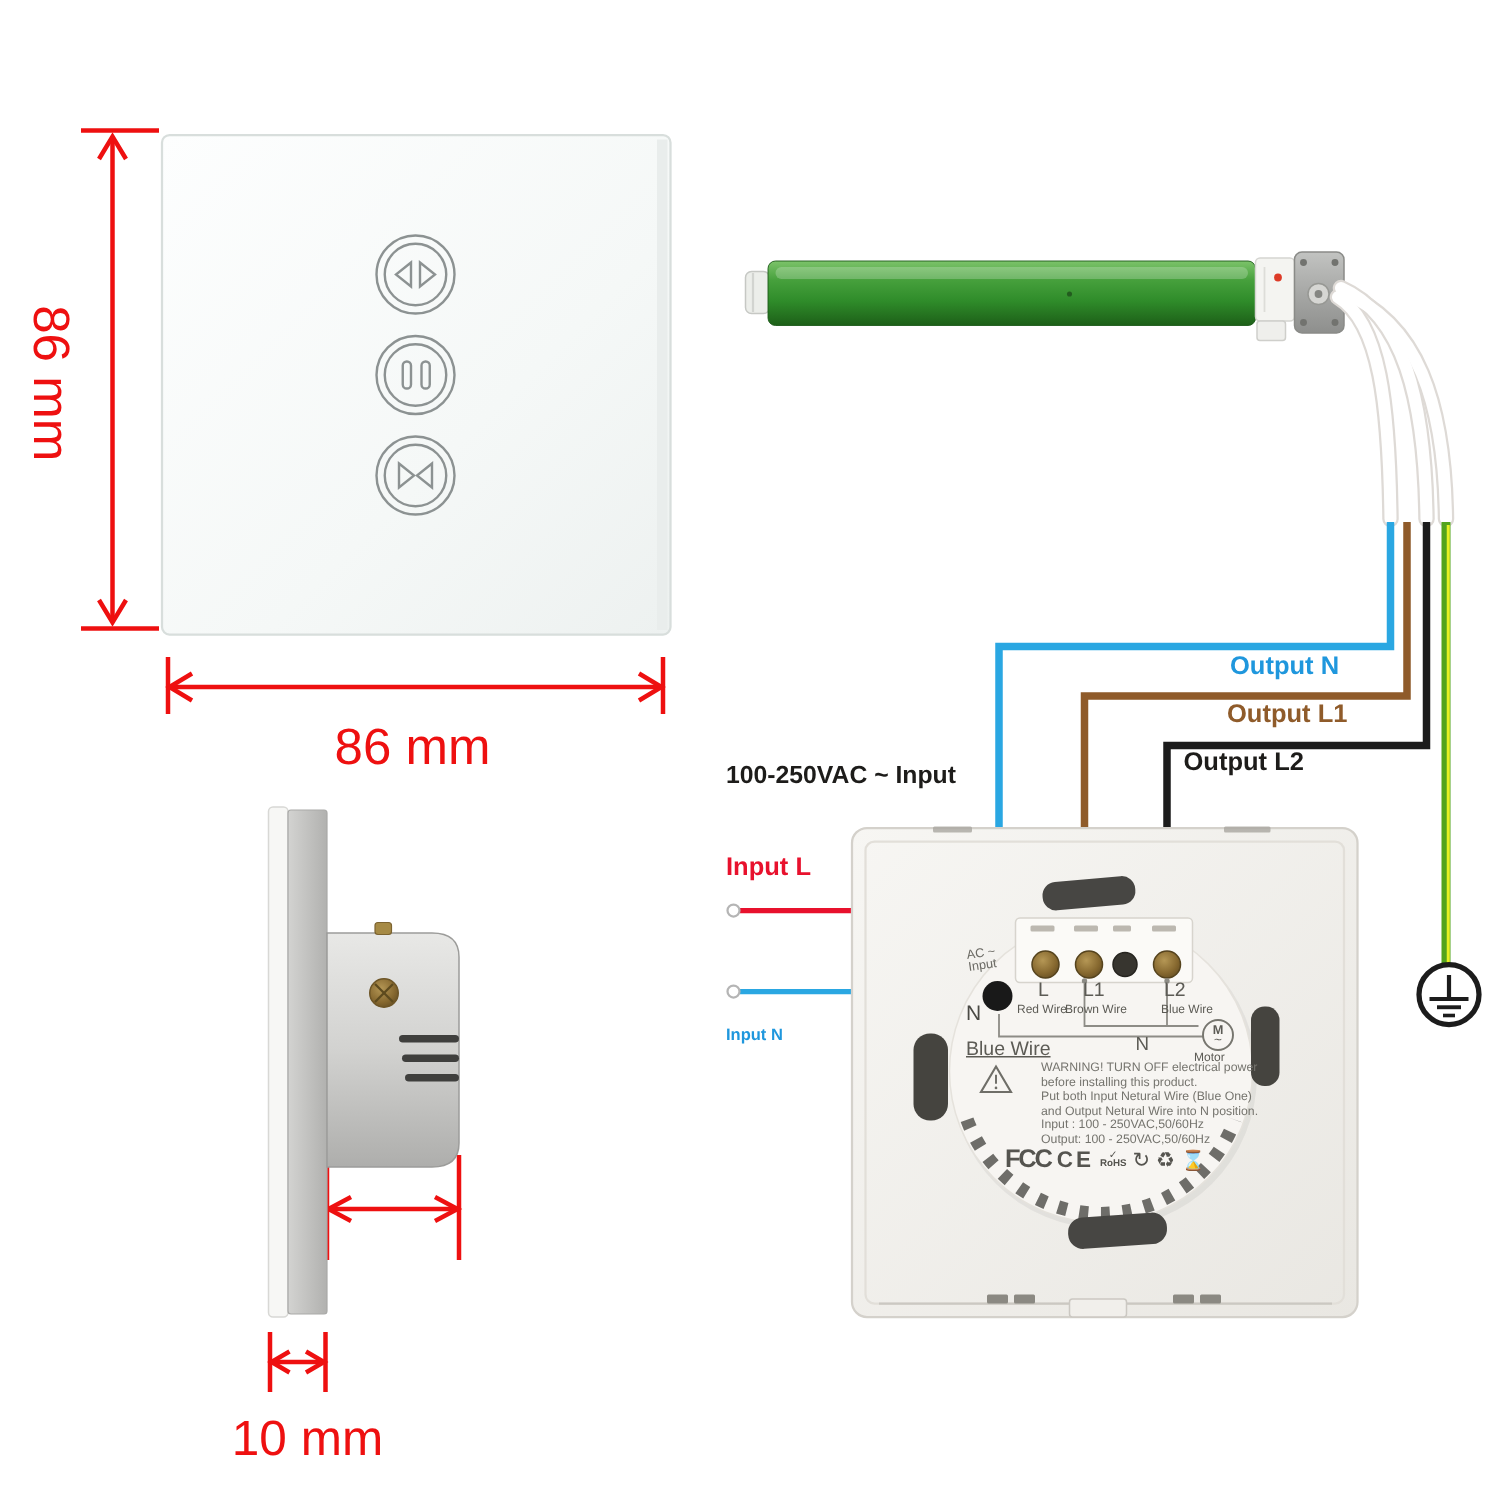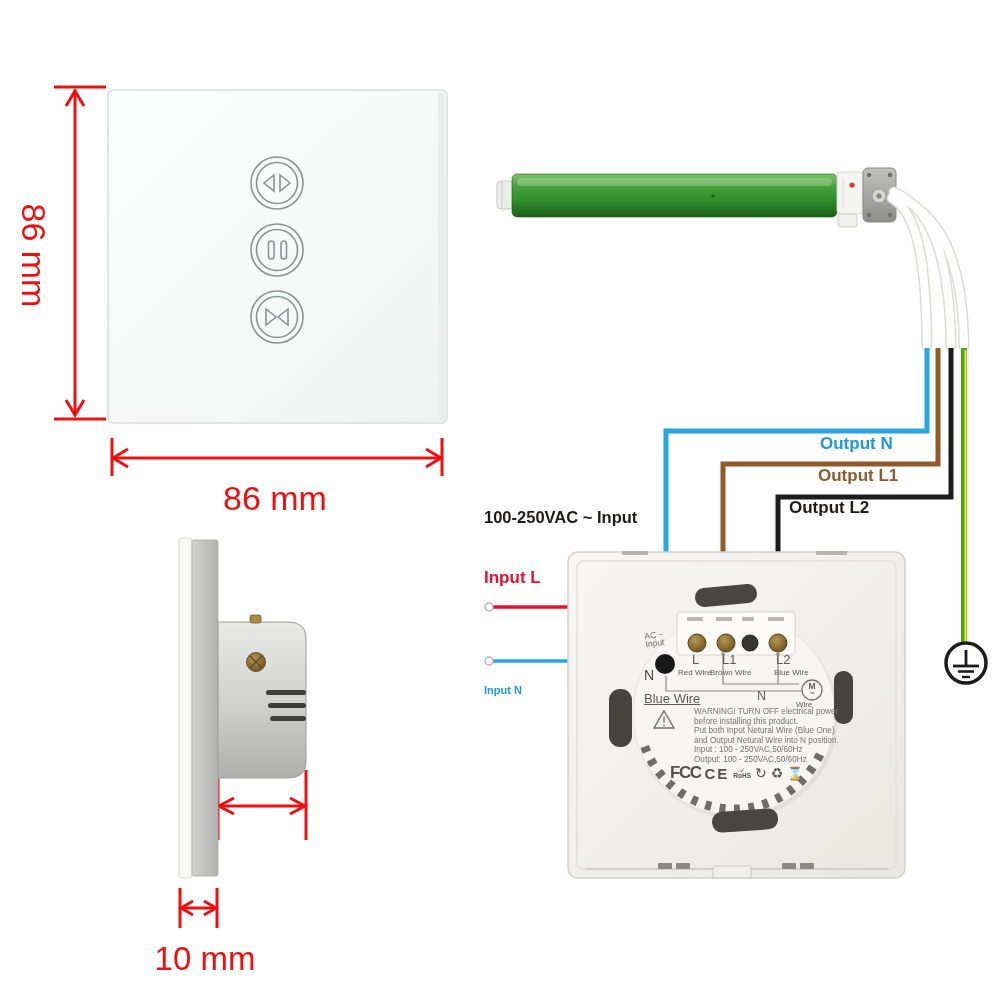--- a/index.html
+++ b/index.html
@@ -247,21 +247,21 @@
   <div class="lbl tiny" style="left:678px;top:668px;font-size:8px;">Red Wire</div>
   <div class="lbl tiny" style="left:722px;top:652px;font-size:13px;">L1</div>
   <div class="lbl tiny" style="left:710px;top:668px;font-size:8px;">Brown Wire</div>
   <div class="lbl tiny" style="left:776px;top:652px;font-size:13px;">L2</div>
   <div class="lbl tiny" style="left:774px;top:668px;font-size:8px;">Blue Wire</div>
 
   <div class="lbl tiny" style="left:644px;top:691px;font-size:13px;text-decoration:underline;">Blue Wire</div>
   <div class="lbl tiny" style="left:757px;top:689px;font-size:12.5px;">N</div>
   <div class="lbl tiny" style="left:806px;top:681px;width:12px;text-align:center;font-size:8.5px;font-weight:bold;">M</div>
   <div class="lbl tiny" style="left:806px;top:688px;width:12px;text-align:center;font-size:9px;">~</div>
-  <div class="lbl tiny" style="left:796px;top:700px;font-size:8px;">Wire</div>
+  <div class="lbl tiny" style="left:796px;top:700px;font-size:8px;">Motor</div>
 
   <div class="lbl warn-block" style="left:678px;top:707px;width:170px;white-space:normal;">
     <span>WARNING! TURN OFF electrical power</span>
     <span>before installing this product.</span>
     <span>Put both Input Netural Wire (Blue One)</span>
     <span>and Output Netural Wire into N position.</span>
     <span>Input :  100 - 250VAC,50/60Hz</span>
     <span>Output: 100 - 250VAC,50/60Hz</span>
   </div>
 

